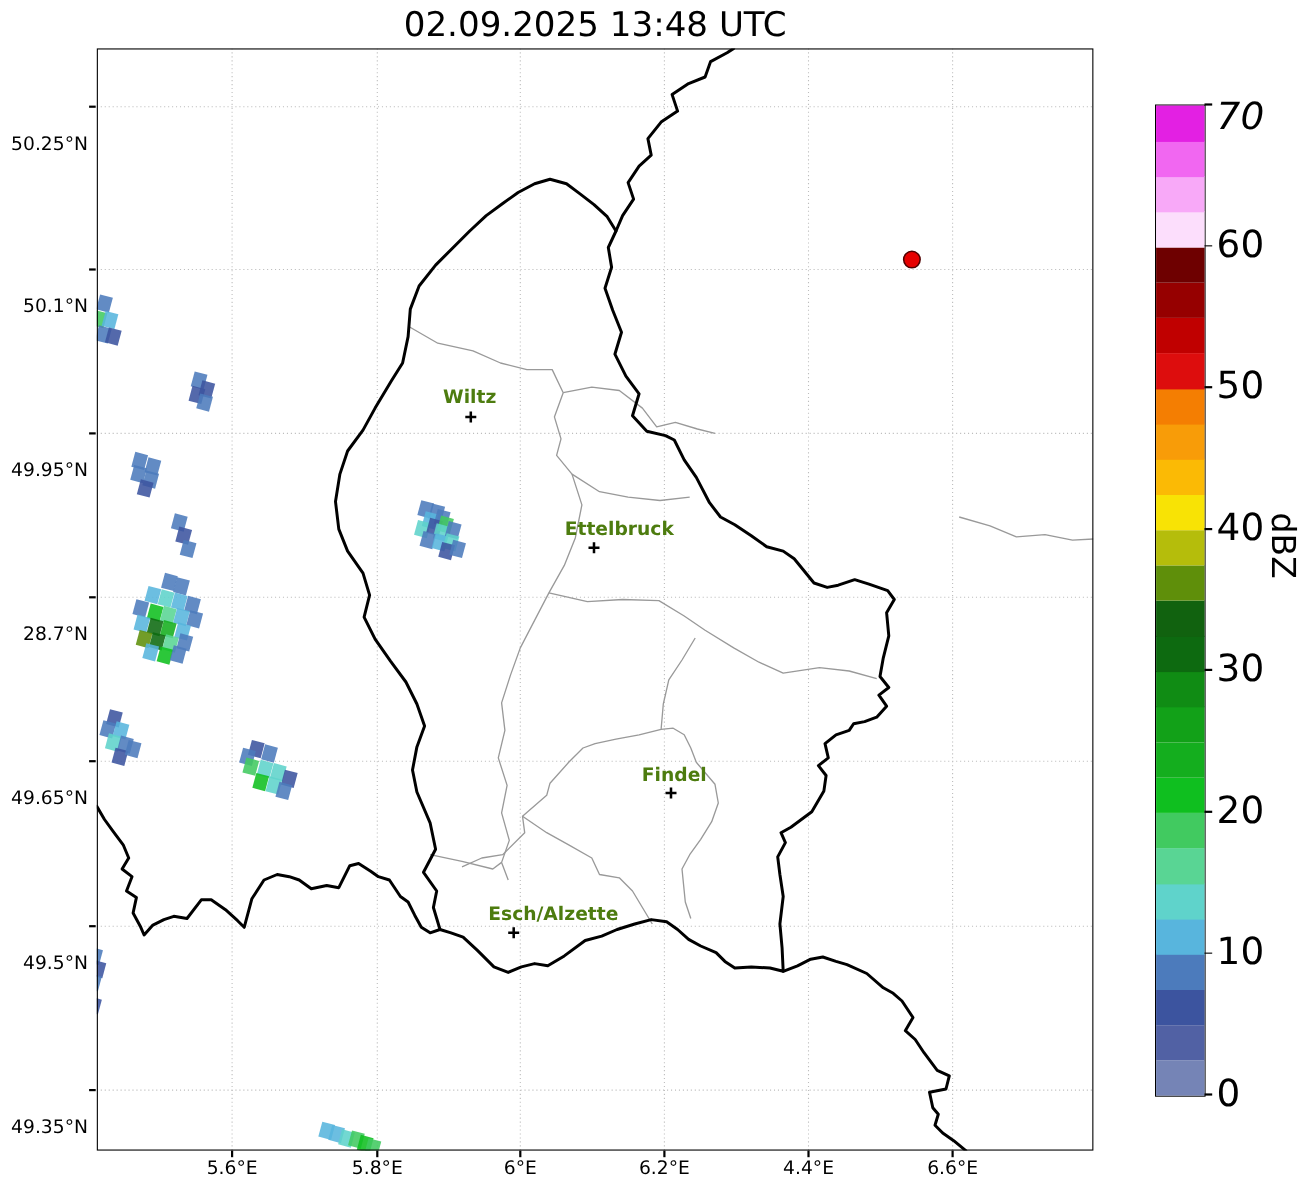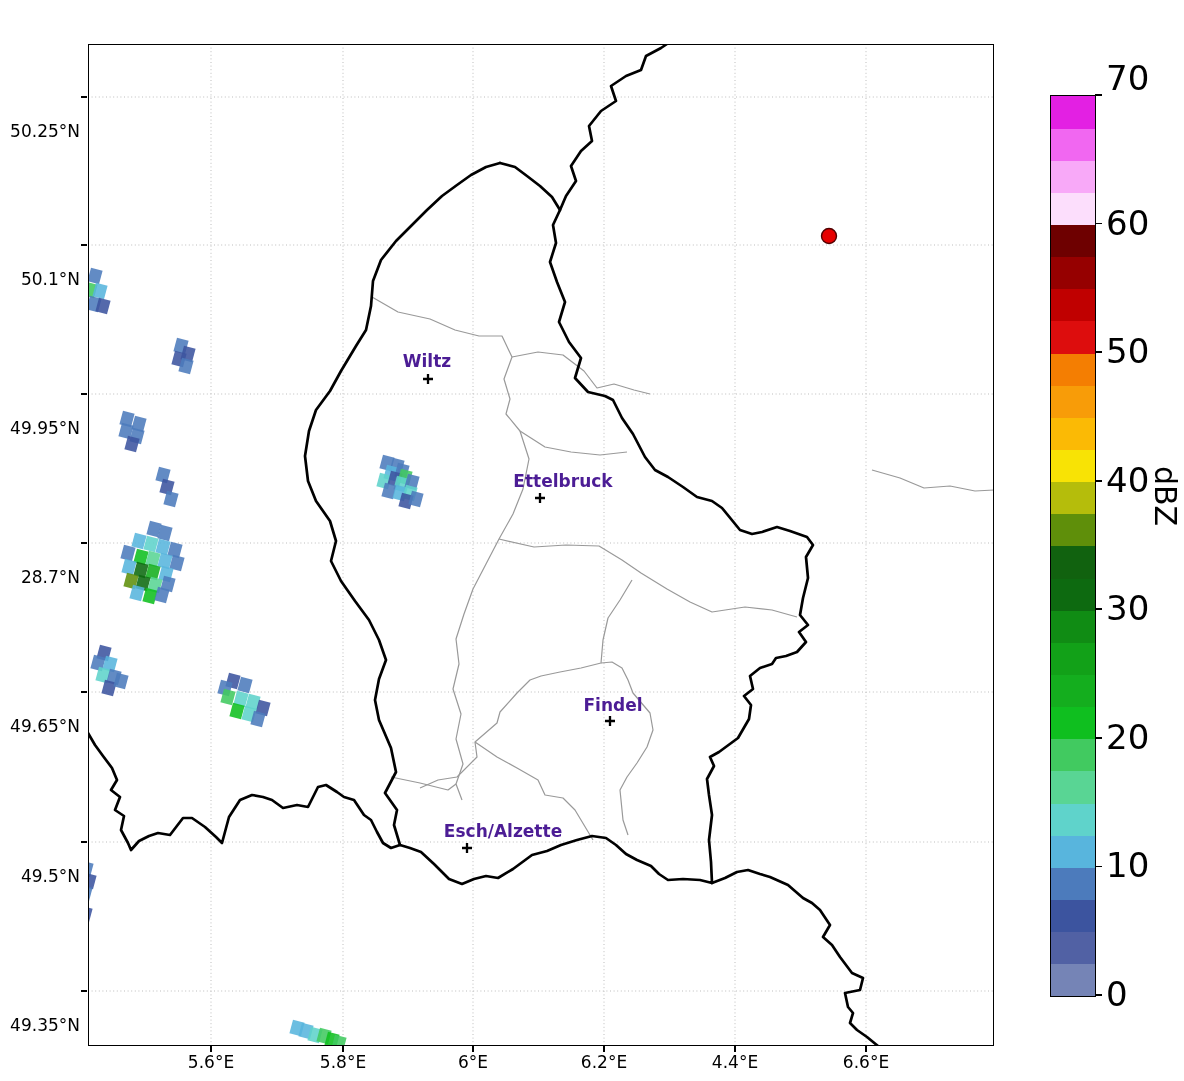--- a/index.html
+++ b/index.html
@@ -15,26 +15,27 @@
   .ytick-label{position:absolute;width:78px;text-align:right;font-size:17px;line-height:20px;margin-top:34px;}
   .xtick-label{position:absolute;width:90px;text-align:center;font-size:17px;line-height:20px;}
   .tickmark{position:absolute;background:#000;}
   .cb-wrap{position:absolute;left:1050px;top:95px;width:44px;height:900px;
            border:1.6px solid #000;box-sizing:content-box;}
   .cb-seg{position:absolute;left:0;width:44px;}
   .cb-ticklabel{position:absolute;font-size:34px;line-height:36px;white-space:nowrap;}
   .cb-label{position:absolute;left:1183px;top:466px;font-size:30px;white-space:nowrap;
             transform:rotate(90deg);transform-origin:0 0;}
   .city-label{position:absolute;font-weight:bold;font-size:17px;white-space:nowrap;
-              transform:translate(-50%,-50%);color:#4c1d95;z-index:4;}
+              transform:translate(-50%,-50%);color:#4d7c0f;z-index:4;}
 </style>
 </head>
 <body>
 
 <div class="fig">
+  <div class="title">02.09.2025 13:48 UTC</div>
 
   <svg class="map-svg" id="mapSvg" viewBox="88 44 906 1002" preserveAspectRatio="none">
       <line x1="211" y1="44" x2="211" y2="1046" stroke="#bdbdbd" stroke-width="1" stroke-dasharray="1 2.6"></line>
       <line x1="343" y1="44" x2="343" y2="1046" stroke="#bdbdbd" stroke-width="1" stroke-dasharray="1 2.6"></line>
       <line x1="473" y1="44" x2="473" y2="1046" stroke="#bdbdbd" stroke-width="1" stroke-dasharray="1 2.6"></line>
       <line x1="604" y1="44" x2="604" y2="1046" stroke="#bdbdbd" stroke-width="1" stroke-dasharray="1 2.6"></line>
       <line x1="735" y1="44" x2="735" y2="1046" stroke="#bdbdbd" stroke-width="1" stroke-dasharray="1 2.6"></line>
       <line x1="866" y1="44" x2="866" y2="1046" stroke="#bdbdbd" stroke-width="1" stroke-dasharray="1 2.6"></line>
       <line x1="88" y1="97" x2="994" y2="97" stroke="#bdbdbd" stroke-width="1" stroke-dasharray="1 2.6"></line>
       <line x1="88" y1="245" x2="994" y2="245" stroke="#bdbdbd" stroke-width="1" stroke-dasharray="1 2.6"></line>
@@ -217,21 +218,21 @@
       <div class="cb-ticklabel" style="left: 1106px; top: 718.857px;">20</div>
       <div class="tickmark" style="left: 1095px; top: 608.386px; width: 7px; height: 1.8px;"></div>
       <div class="cb-ticklabel" style="left: 1106px; top: 590.286px;">30</div>
       <div class="tickmark" style="left: 1095px; top: 479.814px; width: 7px; height: 1.8px;"></div>
       <div class="cb-ticklabel" style="left: 1106px; top: 461.714px;">40</div>
       <div class="tickmark" style="left: 1095px; top: 351.243px; width: 7px; height: 1.8px;"></div>
       <div class="cb-ticklabel" style="left: 1106px; top: 333.143px;">50</div>
       <div class="tickmark" style="left: 1095px; top: 222.671px; width: 7px; height: 1.8px;"></div>
       <div class="cb-ticklabel" style="left: 1106px; top: 204.571px;">60</div>
       <div class="tickmark" style="left: 1095px; top: 94.1px; width: 7px; height: 1.8px;"></div>
-      <div class="cb-ticklabel" style="left: 1106px; top: 60px;">70</div>
+      <div class="cb-ticklabel" style="left: 1106px; top: 88px; font-style: italic;">70</div>
     </div>
   <div class="cb-label">dBZ</div>
 
   <div id="cityLayer">
       <div class="city-label" style="left: 427px; top: 361px;">Wiltz</div>
       <div class="city-label" style="left: 563px; top: 481px;">Ettelbruck</div>
       <div class="city-label" style="left: 613px; top: 705px;">Findel</div>
       <div class="city-label" style="left: 503px; top: 831px;">Esch/Alzette</div>
     </div>
 </div>

